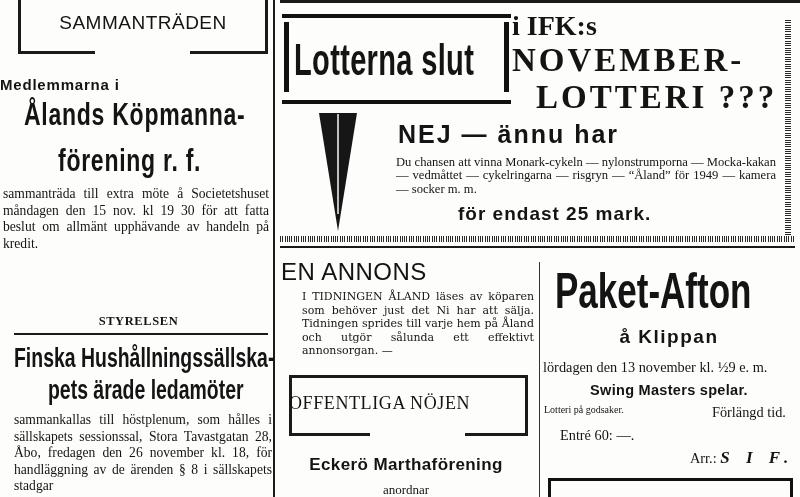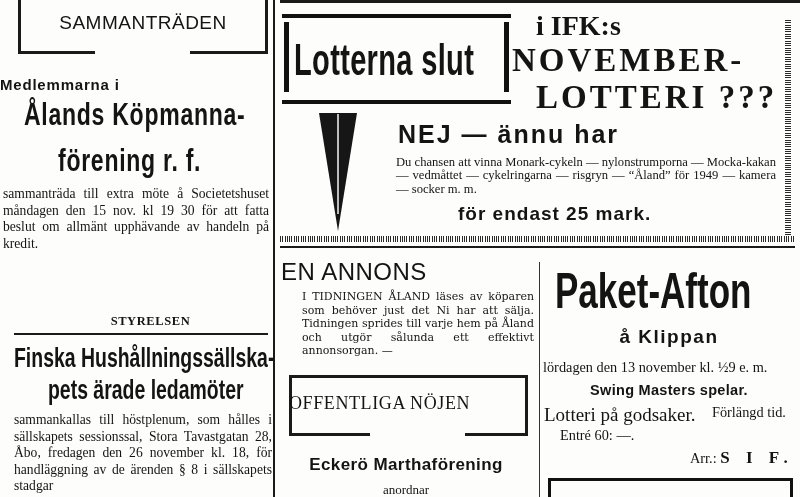--- a/index.html
+++ b/index.html
@@ -15,35 +15,35 @@
   
   .sam-box { left:18px; top:-4px; width:250px; height:58px; border:3px solid #1a1a1a; border-top:none; box-sizing:border-box; }
   .sam-gap { left:95px; top:50px; width:95px; height:6px; background:#fdfdfb; }
   .sam-title { left:18px; top:12px; width:250px; text-align:center; font-family:"Liberation Sans",sans-serif; font-size:19px; letter-spacing:0.5px; }
   .medl { left:0; top:76px; width:272px; text-align:left; font-family:"Liberation Sans",sans-serif; font-weight:bold; font-size:15px; letter-spacing:0.8px; }
   .head1 { left:24px; top:96px; font-size:32px; transform:scaleX(0.72); letter-spacing:1px; }
   .head2 { left:58px; top:142px; font-size:32px; transform:scaleX(0.72); letter-spacing:1px; }
   .body-text { font-size:13.6px; line-height:16.5px; text-align:justify; }
   .p1 { left:3px; top:186px; width:266px; }
   .p1 .indent { text-indent:14px; }
-  .styr { left:0; top:314px; width:277px; text-align:center; font-weight:bold; font-size:12.5px; letter-spacing:0.6px;padding-left:12px; }
+  .styr { left:0; top:314px; width:277px; text-align:center; font-weight:bold; font-size:12.5px; letter-spacing:0.6px; }
   .hr-left { left:14px; top:333px; width:254px; height:2px; }
   .head3 { left:14px; top:343px; font-size:27px; transform:scaleX(0.72); }
   .head4 { left:48px; top:375px; font-size:27px; transform:scaleX(0.72); }
   .p2 { left:14px; top:412px; width:258px; }
 
   .vline-1 { left:273px; top:0; width:2px; height:497px; }
 
   
   .top-rule { left:280px; top:0; width:520px; height:3px; }
   .lot-box { left:282px; top:14px; width:229px; height:90px; border-top:4px solid #111; border-bottom:4px solid #111; box-sizing:border-box; }
   .lot-box::before, .lot-box::after { content:""; position:absolute; top:4px; width:5px; height:70px; background:#111; }
   .lot-box::before { left:2px; } .lot-box::after { right:2px; }
   .lot-title { left:294px; top:35px; font-size:44px; transform:scaleX(0.66); letter-spacing:0.5px; }
-  .ifk { left:536px; top:10px; font-size:28px; font-family:"Liberation Serif",serif; font-weight:bold; }
+  .ifk { left:512px; top:10px; font-size:28px; font-family:"Liberation Serif",serif; font-weight:bold; }
   .nov { left:512px; top:42px; font-size:33px; font-family:"Liberation Serif",serif; letter-spacing:3px; font-weight:bold; }
   .lotteri { left:536px; top:79px; font-size:33px; font-family:"Liberation Serif",serif; letter-spacing:3px; font-weight:bold; }
   .pennant { left:319px; top:113px; width:0; height:0; border-left:19px solid transparent; border-right:19px solid transparent; border-top:118px solid #161616; }
   .pennant-line { left:337px; top:114px; width:2px; height:100px; background:#bdbdbd; }
   .nej { left:398px; top:120px; font-family:"Liberation Sans",sans-serif; font-weight:bold; font-size:25px; letter-spacing:2px; }
   .nej-body { left:396px; top:156px; width:380px; font-size:12.6px; line-height:13.3px; text-align:justify; }
   .endast { left:458px; top:203px; font-family:"Liberation Sans",sans-serif; font-weight:bold; font-size:19px; letter-spacing:1px; }
   .hatch { height:6px; background:repeating-linear-gradient(90deg,#2a2a2a 0 1px,#fdfdfb 1px 2.3px); }
   .hatch-h { left:280px; top:236px; width:515px; }
   .hatch-v { left:785px; top:20px; width:6px; height:215px; background:repeating-linear-gradient(180deg,#2a2a2a 0 1px,#fdfdfb 1px 2.3px); }
@@ -58,25 +58,25 @@
   .off-gap1 { left:370px; top:430px; width:95px; height:8px; background:#fdfdfb; }
   .off-title { left:289px; top:393px; width:239px; text-align:left; font-family:Liberation Serif, serif; font-size:18px; letter-spacing:0.6px; }
   .ecker { left:281px; top:455px; width:250px; text-align:center; font-family:"Liberation Sans",sans-serif; font-weight:bold; font-size:17px; letter-spacing:0.4px; }
   .anord { left:281px; top:482px; width:250px; text-align:center; font-size:13px; }
 
   
   .paket { left:555px; top:262px; font-size:50px; transform:scaleX(0.70); }
   .klippan { left:540px; top:326px; width:258px; text-align:center; font-family:"Liberation Sans",sans-serif; font-weight:bold; font-size:19px; letter-spacing:1.5px; }
   .lord { left:543px; top:359px; font-size:14.3px; white-space:nowrap; }
   .swing { left:540px; top:382px; width:258px; text-align:center; font-family:"Liberation Sans",sans-serif; font-weight:bold; font-size:14.5px; letter-spacing:0.3px; }
-  .lott-g { left:544px; top:404px; font-size:19px; }
+  .lott-g { left:544px; top:404px; font-size:10px; }
   .forl { left:712px; top:404px; font-size:14.3px; }
   .entre { left:560px; top:427px; font-size:14.3px; }
   .arr { left:690px; top:448px; font-size:14.3px; }
-  .arr b { font-size:17px; letter-spacing:6px;margin-top:16px; }
+  .arr b { font-style:italic; font-size:17px; letter-spacing:6px;margin-top:16px; }
   .box-bottom { left:548px; top:478px; width:245px; height:30px; border:3px solid #111; box-sizing:border-box; }
 </style>
 </head>
 <body>
 
 <div class="abs sam-box"></div>
 <div class="abs sam-gap"></div>
 <div class="abs sam-title">SAMMANTRÄDEN</div>
 
 <div class="abs medl">Medlemmarna i</div>

